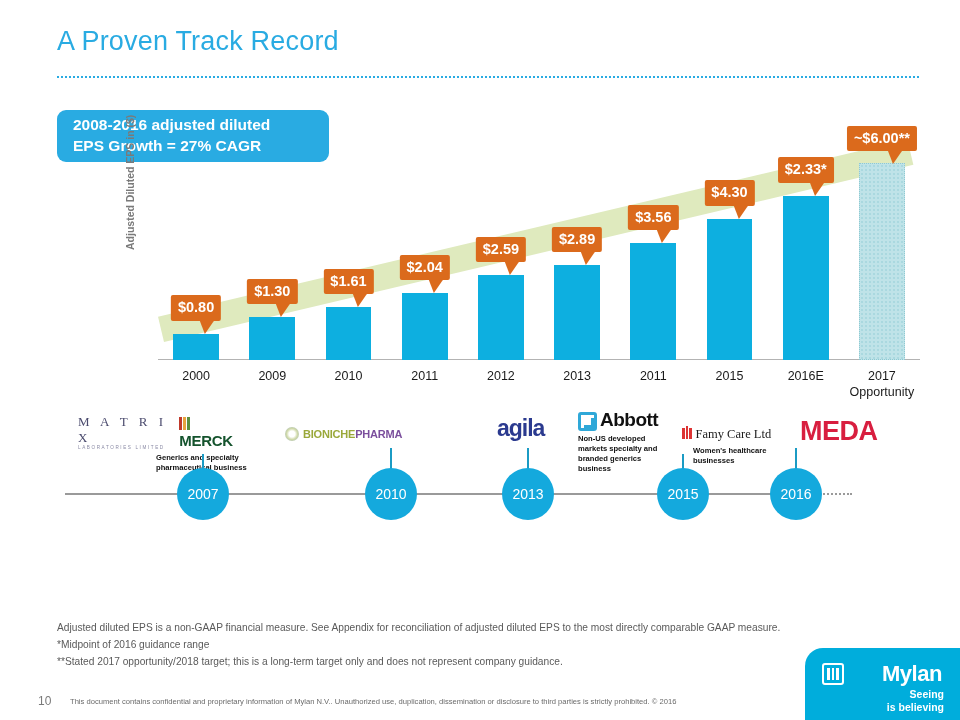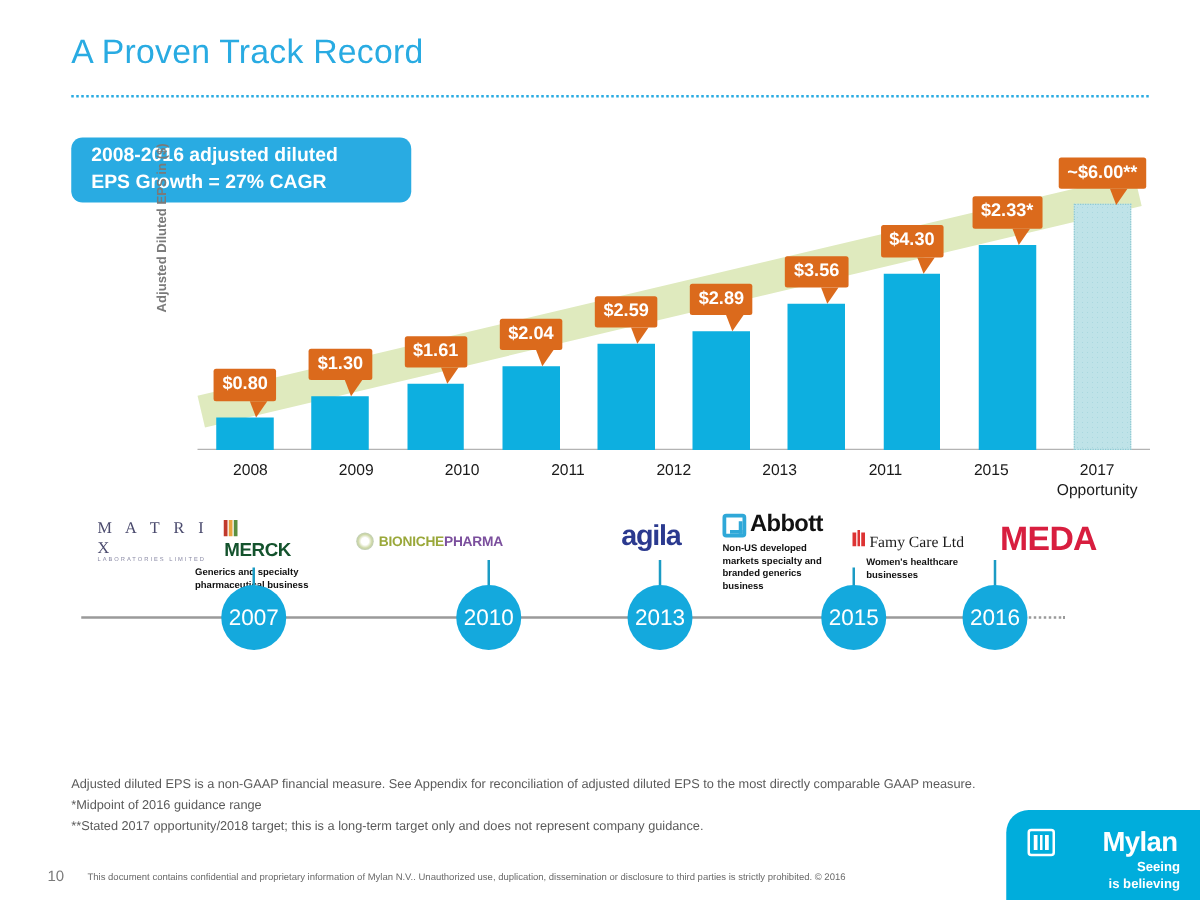--- a/index.html
+++ b/index.html
@@ -117,21 +117,21 @@
   .famy-mark{display:inline-block;vertical-align:middle;margin-right:3px;}
   .famy-mark i{display:inline-block;width:2.5px;height:11px;background:#d33;margin-right:1px;}
   .famy-mark i:nth-child(2){height:13px;}
   .meda-word{font-size:27px;font-weight:bold;color:#D81E3F;letter-spacing:-.5px;}
   
   .timeline{position:absolute;left:60px;top:468px;width:840px;height:60px;}
   .tl-line{position:absolute;left:5px;top:25px;width:715px;height:2px;background:#9a9a9a;}
   .tl-dash{position:absolute;left:712px;top:25px;width:80px;height:0;border-top:2px dotted #9a9a9a;}
   .tl-node{
     position:absolute;width:52px;height:52px;border-radius:50%;
-    background:#14A9DD;color:#fff;font-size:18px;
+    background:#14A9DD;color:#fff;font-size:14px;
     display:flex;align-items:center;justify-content:center;
   }
   .tl-stem{position:absolute;width:2px;background:#1b9bc4;}
   
   .footnotes{
     position:absolute;left:57px;top:620px;width:780px;
     font-size:10.2px;color:#5a5a5a;line-height:1.65;
   }
   
   .footer-num{position:absolute;left:38px;top:694px;font-size:12px;color:#7a7a7a;}
@@ -216,21 +216,21 @@
         <div class="bar-slot">
           <div class="bar projected" style="height: 93.75%;">
             <div class="bubble">~$6.00**</div>
           </div>
         </div>
       </div>
     <div class="axis-line"></div>
   </div>
   <div class="x-labels" id="xlabels-host">
       <div class="x-label">
-        <div>2008</div>
+        <div>2000</div>
       </div>
       <div class="x-label">
         <div>2009</div>
       </div>
       <div class="x-label">
         <div>2010</div>
       </div>
       <div class="x-label">
         <div>2011</div>
       </div>
@@ -238,20 +238,23 @@
         <div>2012</div>
       </div>
       <div class="x-label">
         <div>2013</div>
       </div>
       <div class="x-label">
         <div>2011</div>
       </div>
       <div class="x-label">
         <div>2015</div>
+      </div>
+      <div class="x-label">
+        <div>2016E</div>
       </div>
       <div class="x-label">
         <div>2017</div>
         <div>Opportunity</div>
       </div>
     </div>
 </div>
 
 <div class="logos">
 

